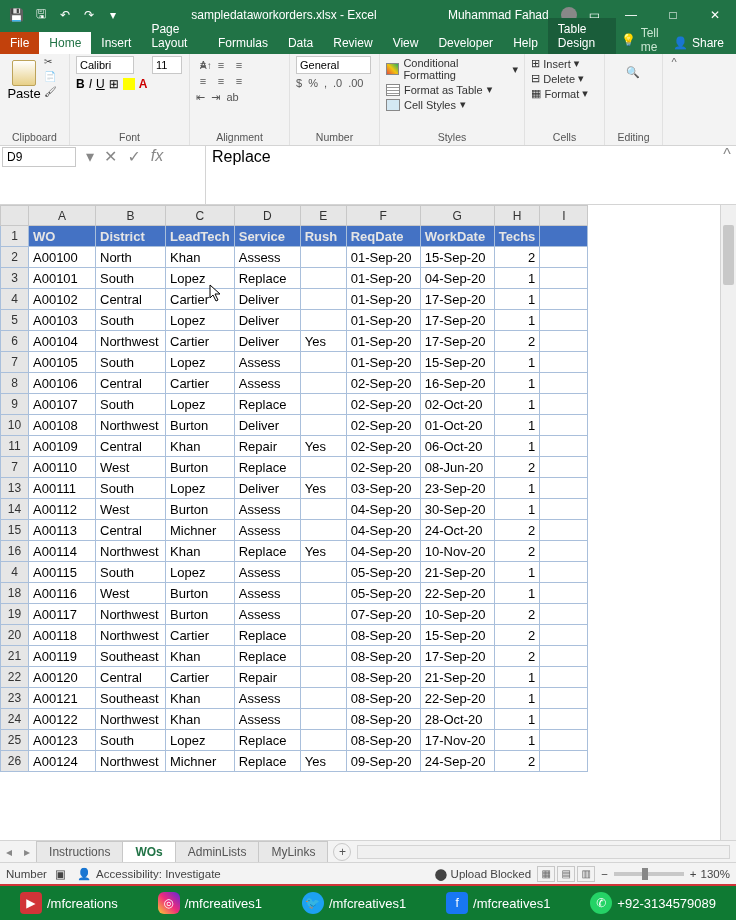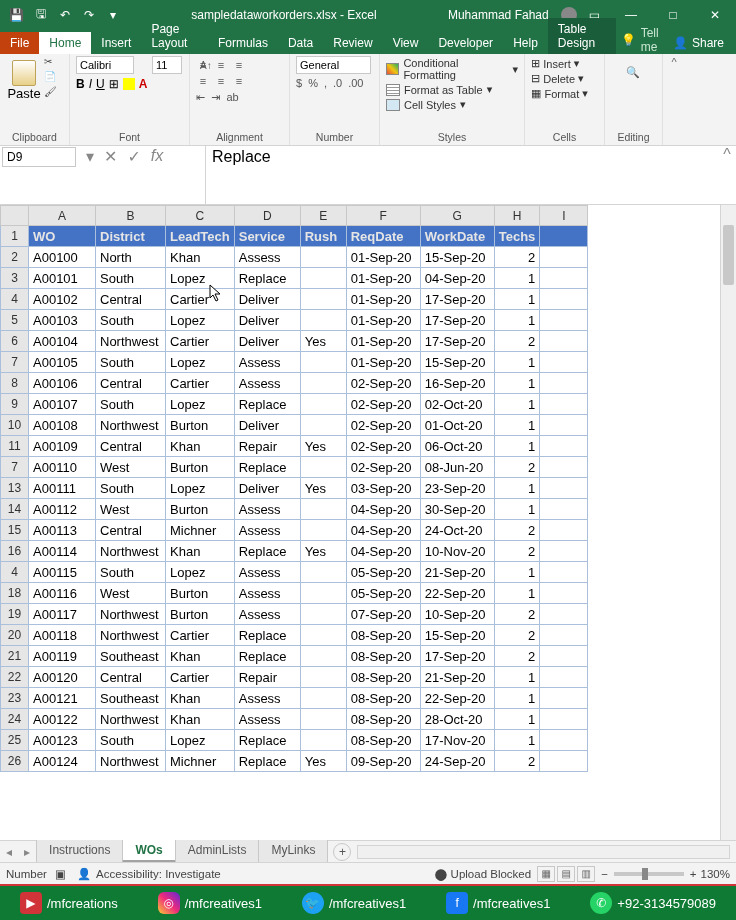--- a/index.html
+++ b/index.html
@@ -76,21 +76,21 @@
 .hdr td { background: #4472c4; color: #e5e5e5; font-weight: bold; border: 1px solid #9bb3d9; padding: 2px 4px; height: 21px; }
 .sheet td { border: 1px solid #a9bfdb; padding: 2px 4px; height: 21px; white-space: nowrap; overflow: hidden; }
 .sheet td.num { text-align: right; }
 .scrollv { width: 16px; background: #f0f0f0; border-left: 1px solid #d4d4d4; position: relative; }
 .scrollv .thumb { position: absolute; top: 20px; left: 2px; right: 2px; height: 60px; background: #c8c8c8; border-radius: 2px; }
 
 
 .sheettabs { height: 22px; display: flex; align-items: center; background: #f3f3f3; border-top: 1px solid #d4d4d4; font-size: 12px; }
 .stabnav { padding: 0 6px; color: #888; }
 .stab { padding: 3px 12px; border: 1px solid #c8c8c8; border-bottom: none; background: #e8e8e8; color: #555; margin-right: -1px; }
-.stab.active { background: #fff; color: #217346; border-bottom: 5px solid #a3a3a3; font-weight: bold; }
+.stab.active { background: #fff; color: #217346; border-bottom: 1px solid #a3a3a3; font-weight: bold; }
 .addsheet { padding: 0 8px; border: 1px solid #c8c8c8; border-radius: 50%; width: 18px; height: 18px; display: flex; align-items: center; justify-content: center; margin-left: 6px; color: #555; }
 .hscroll { flex: 1; margin: 0 6px; height: 14px; background: #f0f0f0; border: 1px solid #d4d4d4; position: relative; }
 
 
 .statusbar { height: 22px; background: #f3f3f3; border-top: 1px solid #d4d4d4; display: flex; align-items: center; font-size: 11.5px; padding: 0 6px; color: #444; }
 .statusbar .mid { flex: 1; }
 .statusbar .acc { display: flex; align-items: center; gap: 4px; margin-left: 12px; }
 .viewbtns { display: flex; gap: 2px; margin: 0 6px; }
 .viewbtns span { width: 18px; height: 16px; border: 1px solid #c8c8c8; display: flex; align-items: center; justify-content: center; font-size: 10px; color: #666; }
 .zoomslider { width: 70px; height: 4px; background: #c8c8c8; margin: 0 6px; position: relative; }

